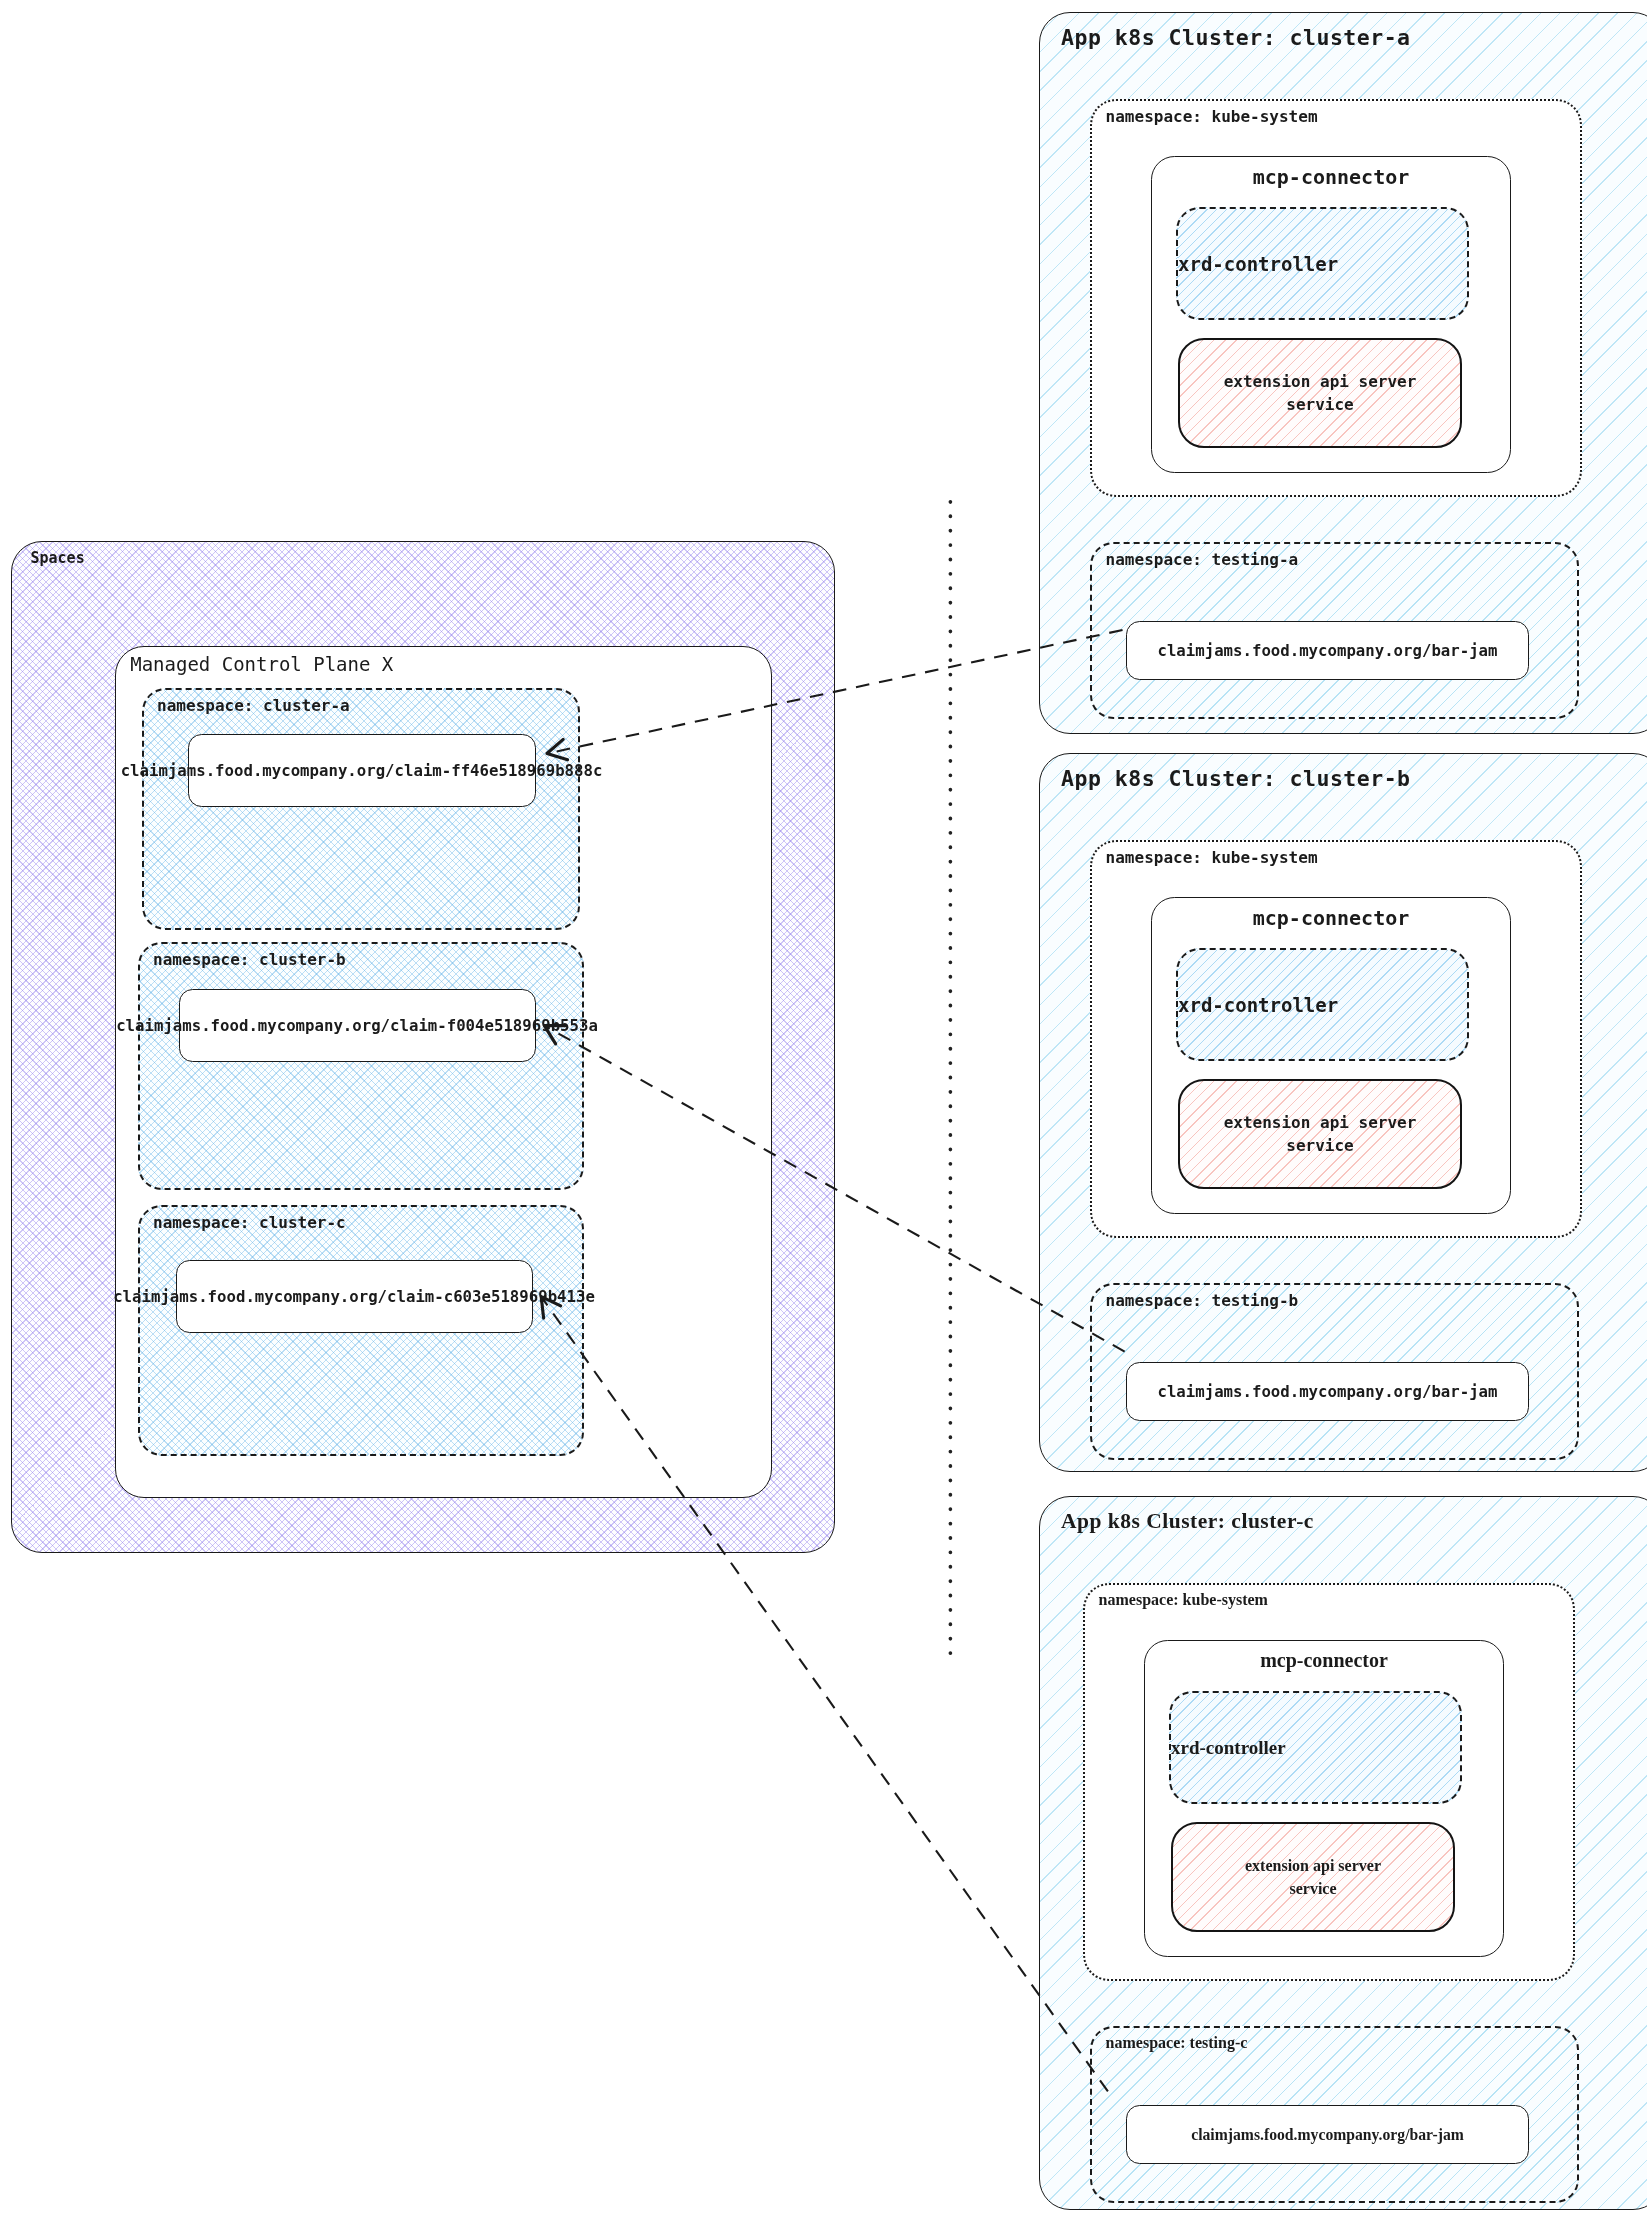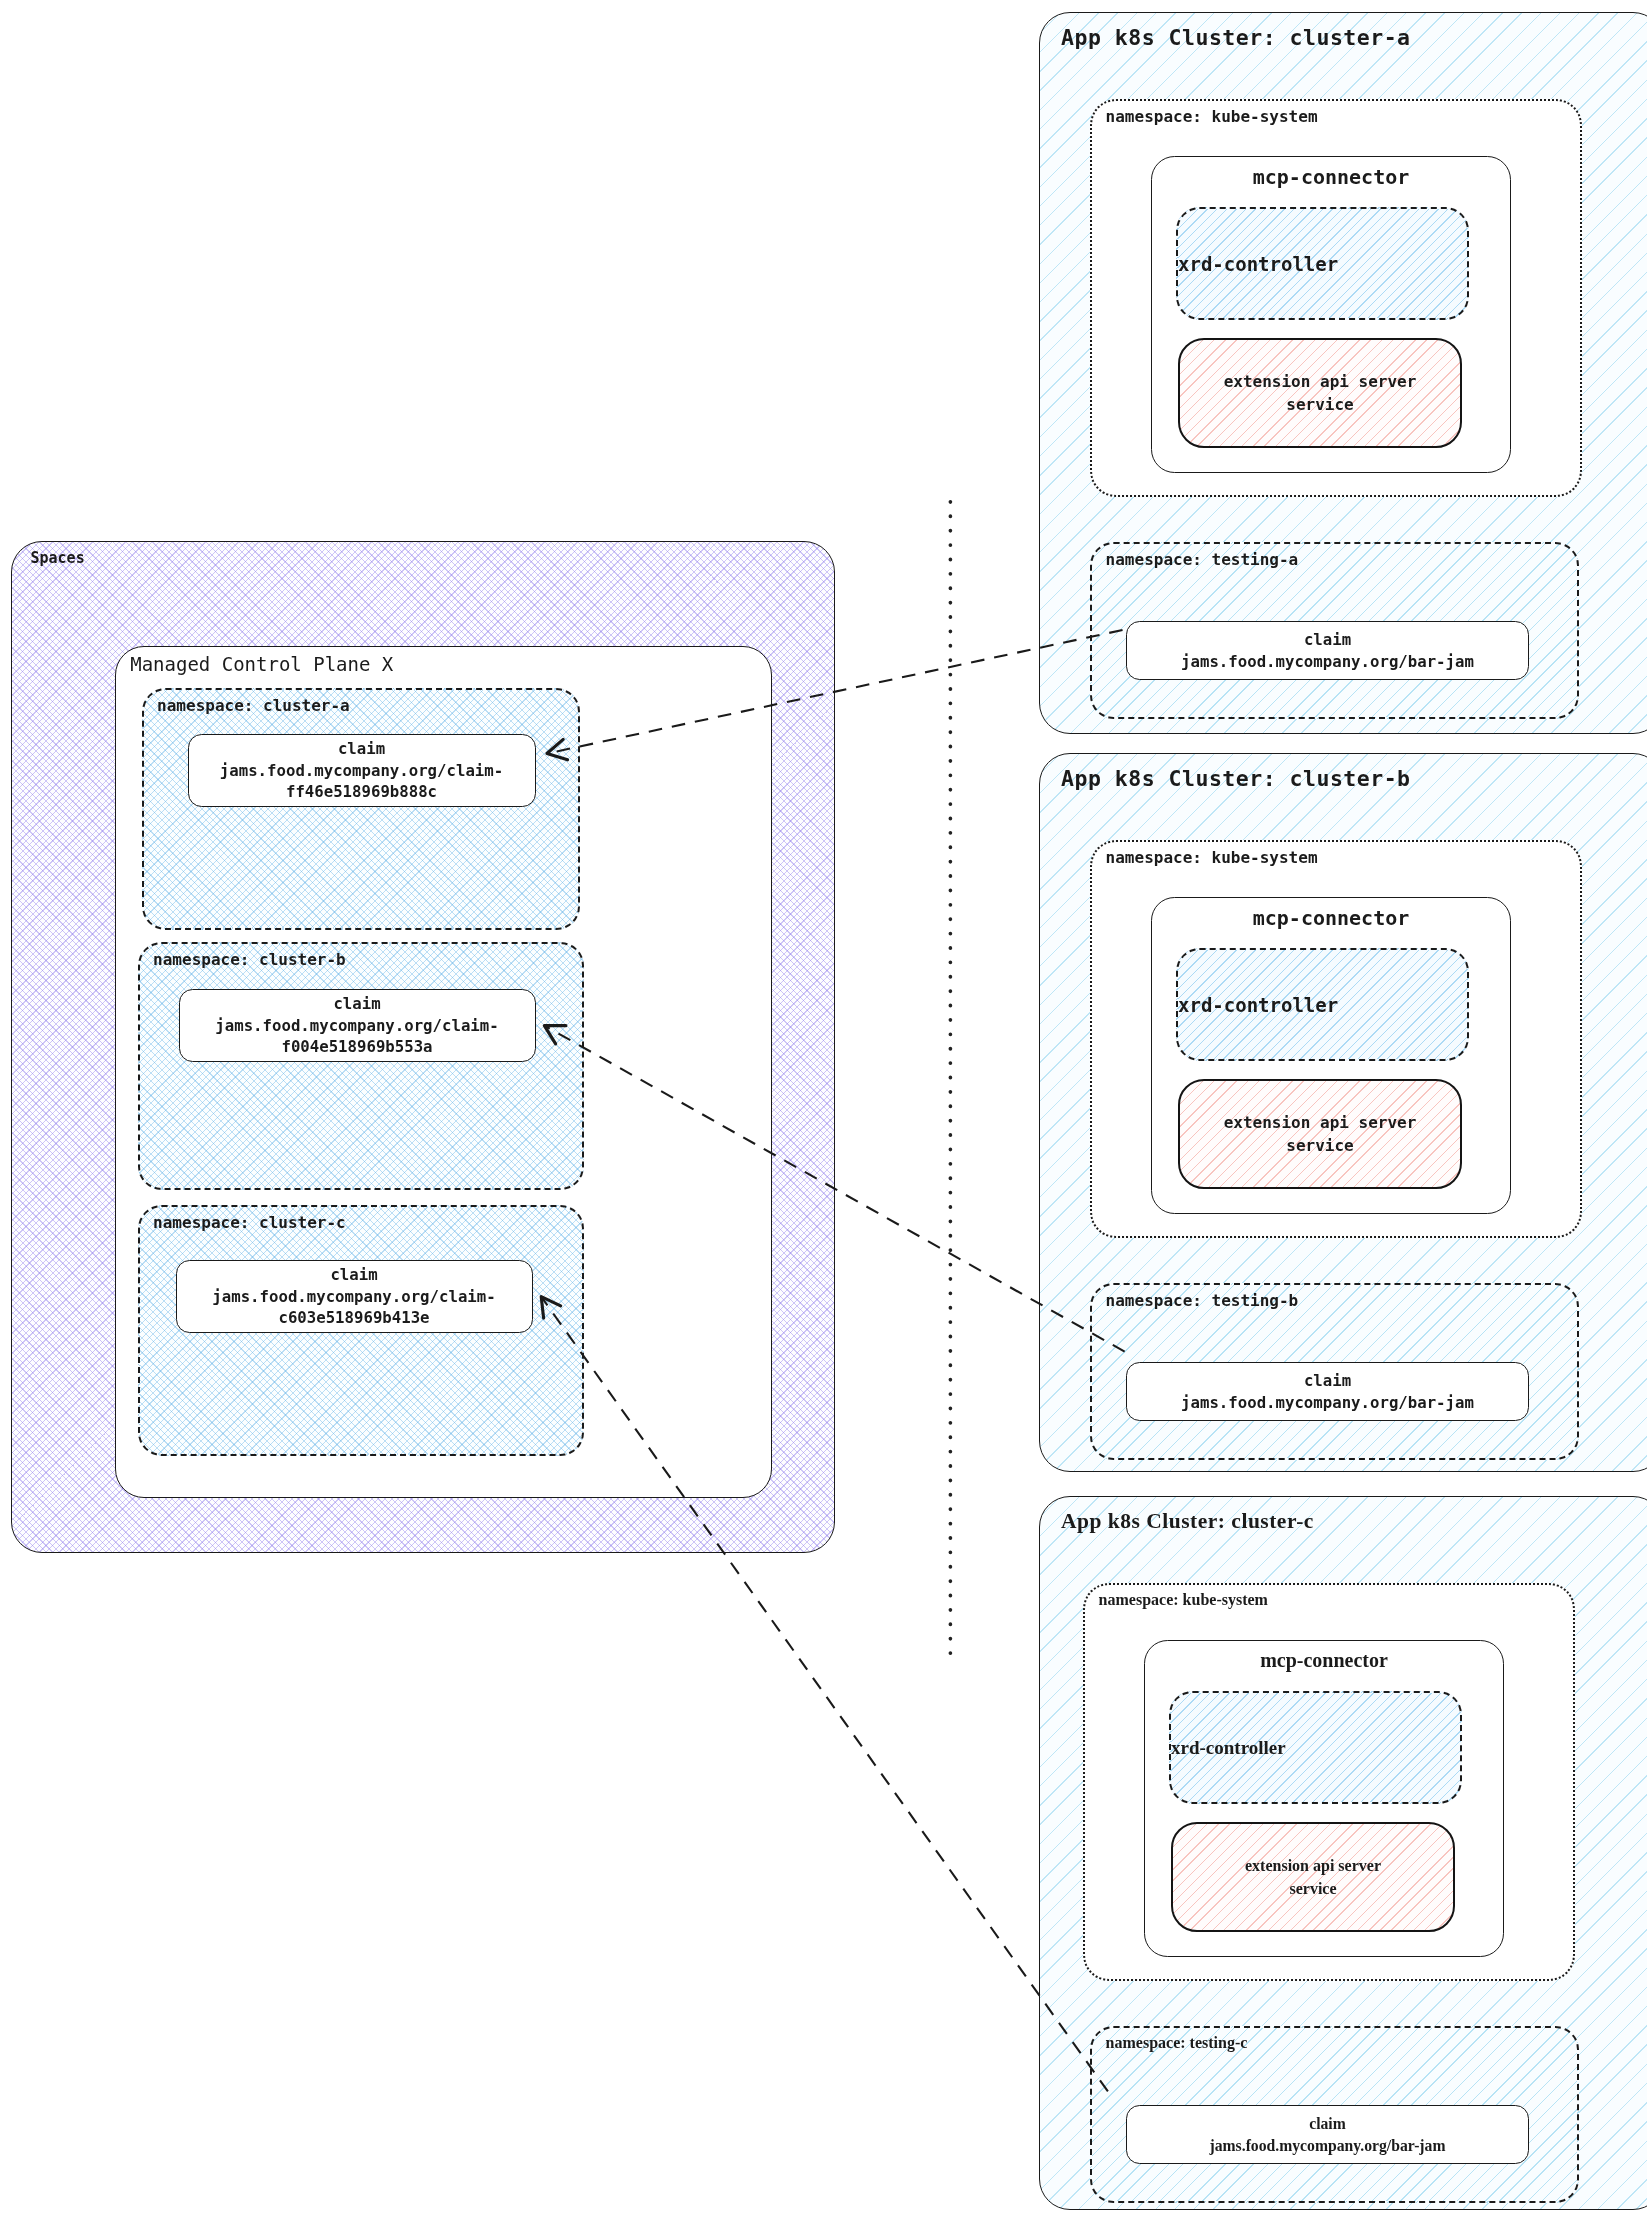--- a/index.html
+++ b/index.html
@@ -82,21 +82,21 @@
     display: flex; flex-direction: column; align-items: center; justify-content: center;
     font-size: 16px; font-weight: 600; line-height: 23px; text-align: center;
   }
   .testing-box {
     position: absolute; left: 50px; top: 529px; width: 489px; height: 177px;
     border: 2.4px dashed #1a1a1a; border-radius: 23.6px;
   }
   .claim-box {
     background: #ffffff;
     border: 1.6px solid #1a1a1a; border-radius: 13.6px;
-    display: flex; flex-direction: column; align-items: center; justify-content: center;
+    display: flex; flex-direction: row; align-items: center; justify-content: center;
     font-size: 15.7px; font-weight: 600; line-height: 21.5px; text-align: center;
   }
   .claim-right { position: absolute; left: 34px; top: 77px; width: 403px; height: 59px; }
 
   
   .spaces-box {
     left: 10.5px; top: 541px; width: 824px; height: 1012px;
     border: 1.8px solid #1a1a1a; border-radius: 31px;
   }
   .spaces-title { position: absolute; left: 19px; top: 7.3px; font-size: 15px; font-weight: 700; }

